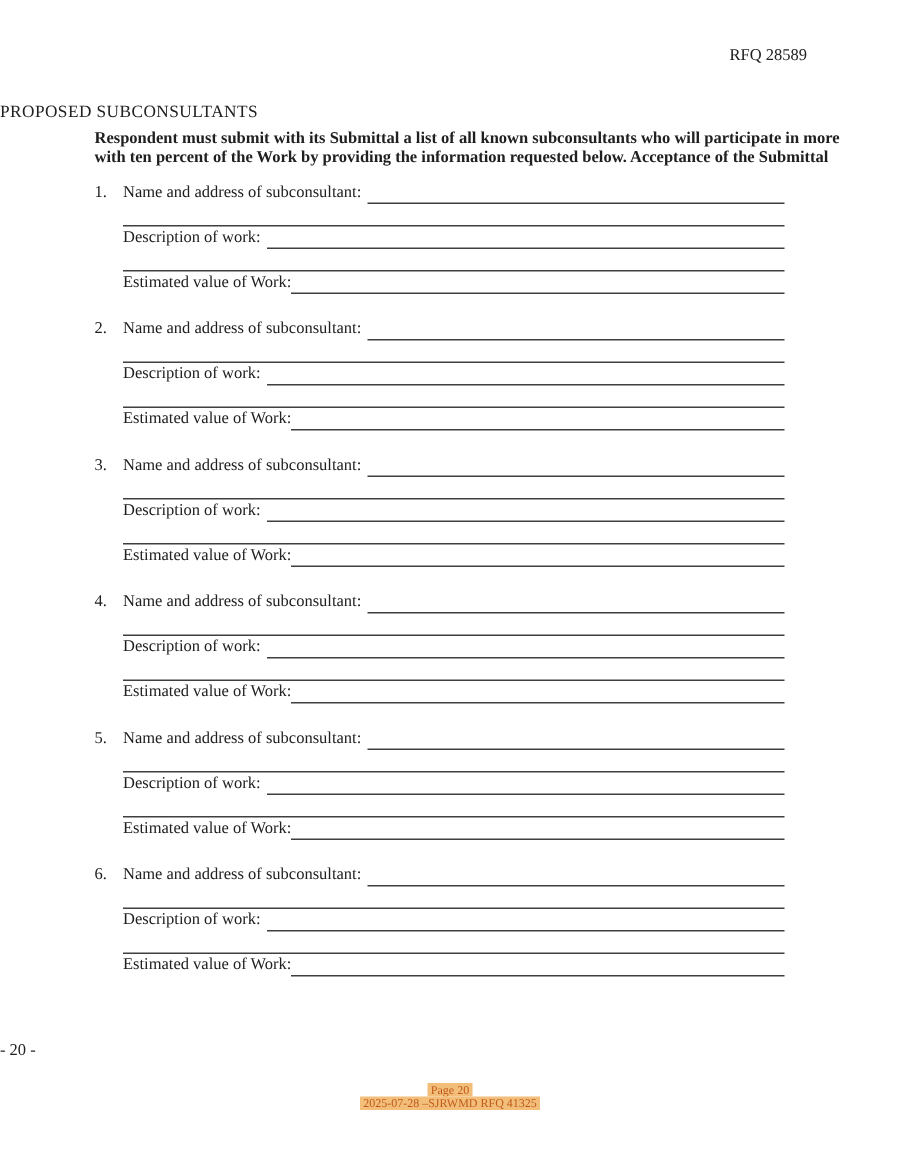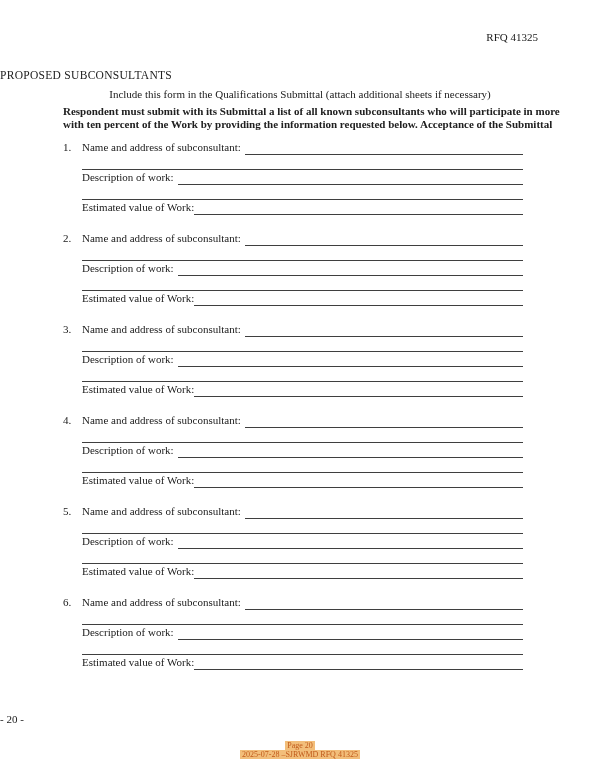--- a/index.html
+++ b/index.html
@@ -95,25 +95,24 @@
     padding: 0 2px;
     white-space: nowrap;
     text-align: center;
   }
 </style>
 </head>
 <body>
 
 <div class="page">
 
-  <div class="rfq-header">RFQ 41325</div>
+  <div class="rfq-header">RFQ 28589</div>
 
   <div class="doc-title">PROPOSED SUBCONSULTANTS</div>
 
-  <div class="doc-subtitle">Include this form in the Qualifications Submittal (attach additional sheets if necessary)</div>
 
   <div class="intro">
     <div>Respondent must submit with its Submittal a list of all known subconsultants who will participate in more</div>
     <div>with ten percent of the Work by providing the information requested below. Acceptance of the Submittal</div>
   </div>
 
   <div class="form-area">
   <div class="form-item">
     <div class="field-row first">
       <span class="num">1.</span>

